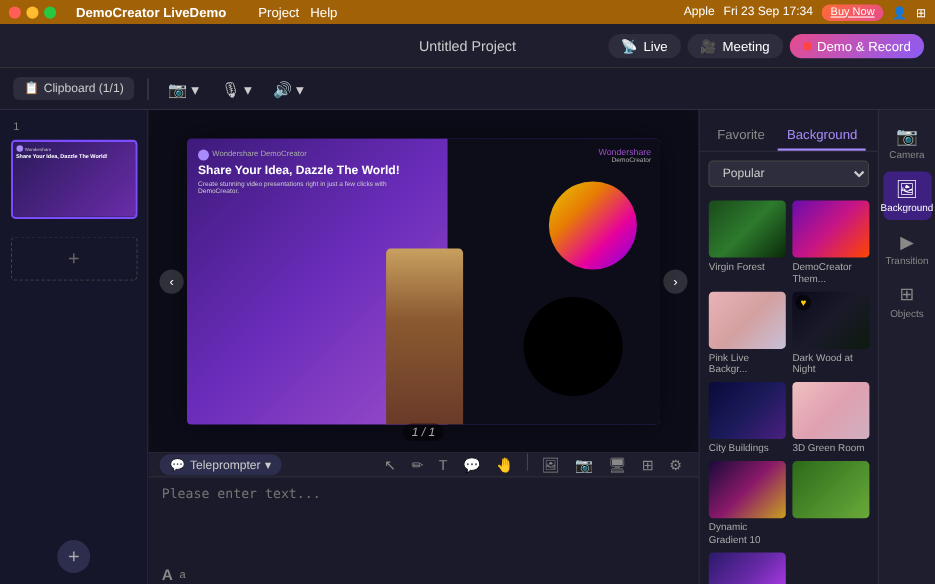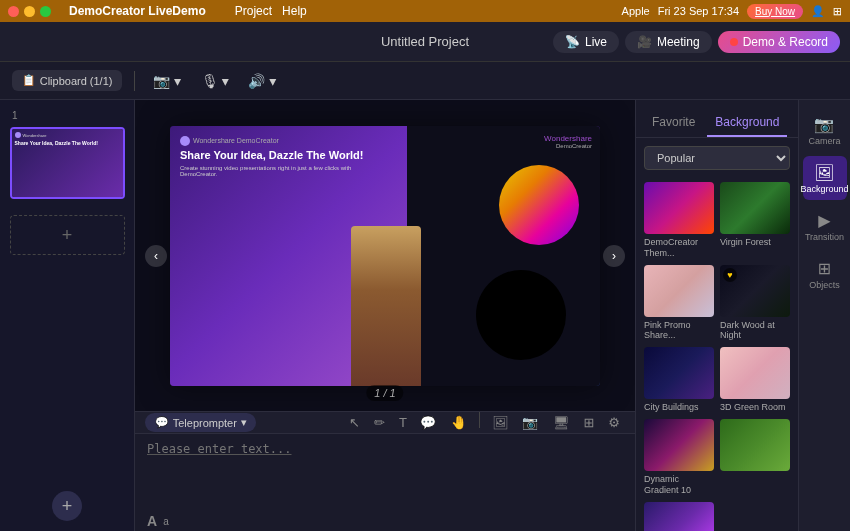--- a/index.html
+++ b/index.html
@@ -395,21 +395,21 @@
           <button class="tool-icon-btn">🤚</button>
           <div style="width:1px;height:16px;background:#444;margin:0 3px;"></div>
           <button class="tool-icon-btn">🖼</button>
           <button class="tool-icon-btn">📷</button>
           <button class="tool-icon-btn">🖥</button>
           <button class="tool-icon-btn">⊞</button>
           <button class="tool-icon-btn">⚙</button>
         </div>
       </div>
       <div class="teleprompter-content">
-        <textarea style="width: 100%; height: 55px; background: transparent; border: none; outline: none; color: rgb(85, 85, 85); font-size: 12px; resize: none; text-decoration: underline;" placeholder="Please enter text..."></textarea>
+        <textarea style="width: 100%; height: 55px; background: transparent; border: none; outline: none; color: rgb(85, 85, 85); font-size: 12px; resize: none;" placeholder="Please enter text..."></textarea>
       </div>
       <div class="font-controls">
         <button class="font-btn" style="font-size:14px;font-weight:bold;">A</button>
         <button class="font-btn" style="font-size:10px;">a</button>
       </div>
     </div>
   </div>
 
   <div class="right-panel">
     <div class="bg-panel">
@@ -418,31 +418,31 @@
         <div class="bg-tab active">Background</div>
       </div>
       <div class="bg-search">
         <select>
           <option>Popular</option>
         </select>
       </div>
       <div class="bg-grid">
 
         <div class="bg-item">
+          <div class="bg-thumb bg-virgin-forest"></div>
+          <span class="bg-label">Virgin Forest</span>
+        </div>
+        <div class="bg-item">
           <div class="bg-thumb bg-democreator"></div>
           <span class="bg-label">DemoCreator Them...</span>
         </div>
-        <div class="bg-item">
-          <div class="bg-thumb bg-virgin-forest"></div>
-          <span class="bg-label">Virgin Forest</span>
-        </div>
 
         <div class="bg-item">
           <div class="bg-thumb bg-pink-promo"></div>
-          <span class="bg-label">Pink Promo Share...</span>
+          <span class="bg-label">Pink Live Backgr...</span>
         </div>
 
         <div class="bg-item">
           <div class="bg-thumb bg-dark-wood" style="position:relative;">
             <div class="bg-favorite-dot">♥</div>
           </div>
           <span class="bg-label">Dark Wood at Night</span>
         </div>
         <div class="bg-item">
           <div class="bg-thumb bg-city-buildings"></div>

